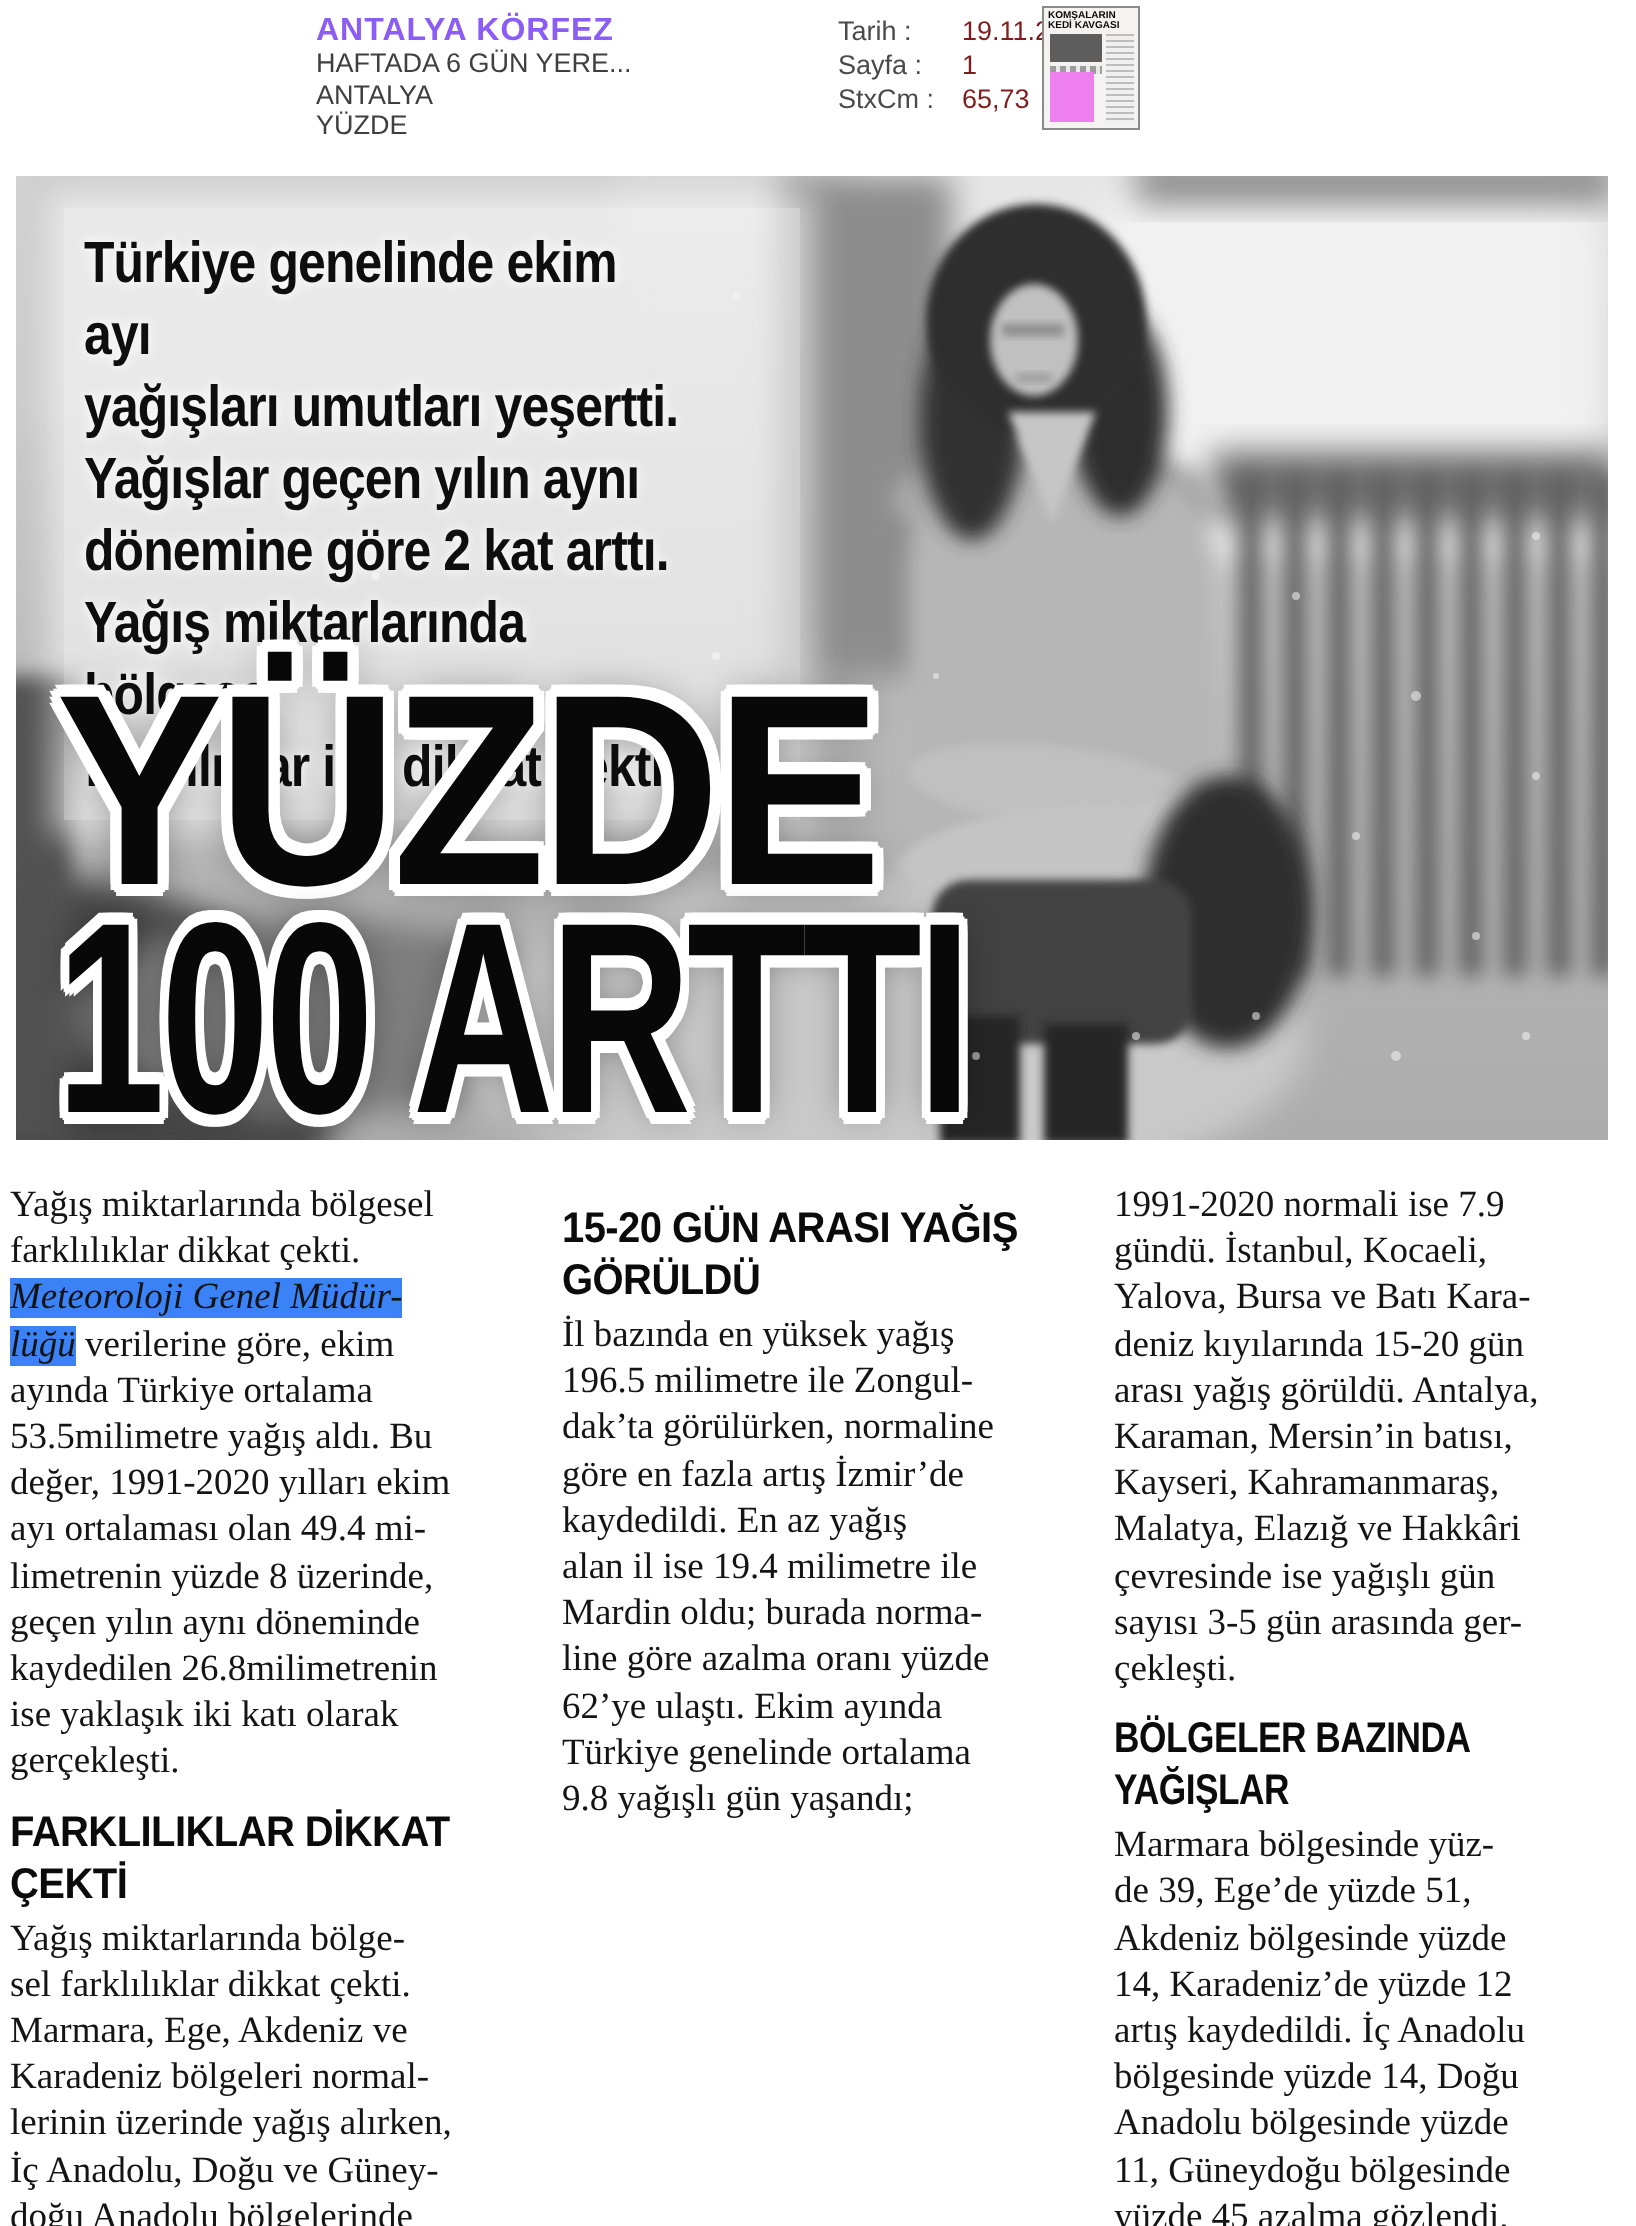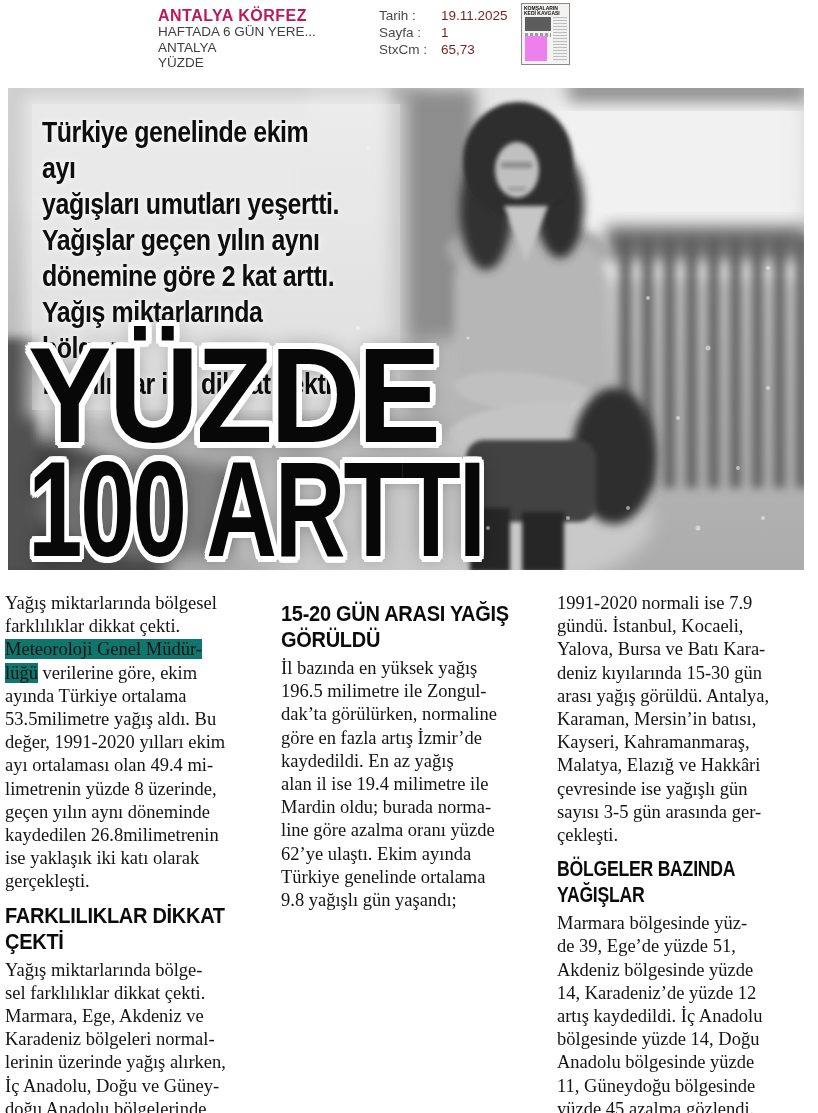--- a/index.html
+++ b/index.html
@@ -7,23 +7,23 @@
        font-family:"Liberation Sans",sans-serif;-webkit-font-smoothing:antialiased;}
 
   
   .clip-header{position:absolute;left:0;top:0;width:818px;height:86px;background:#fff;}
   .logo{position:absolute;left:4px;top:10px;font-size:34px;font-weight:bold;letter-spacing:-1.5px;line-height:36px;}
   .logo .l-black{color:#26222|3;}
   .logo .l-black{color:#262223;}
   .logo .l-red{color:#d92128;}
   .logo sup{font-size:10px;color:#d92128;letter-spacing:0;}
   .pub{position:absolute;left:158px;top:7px;color:#3f3f3f;font-size:13.5px;line-height:15.5px;}
-  .pub .pub-name{color:#be185d;font-weight:bold;font-size:16px;letter-spacing:.5px;line-height:17px;}
+  .pub .pub-name{color:#8b5cf6;font-weight:bold;font-size:16px;letter-spacing:.5px;line-height:17px;}
   .meta{position:absolute;left:379px;top:7px;font-size:13.5px;line-height:17px;color:#4a4a4a;}
-  .meta-row{display:flex;}
+  .meta-row{display:flex;margin-left:40px;}
   .meta-label{width:62px;}
   .meta-value{color:#7f1d1d;}
   .thumb{position:absolute;left:521px;top:3px;width:47px;height:60px;background:#f4f3f1;border:1px solid #8a8a8a;overflow:hidden;}
   .thumb-headline{font-weight:bold;font-size:5px;line-height:5px;color:#0a0a0a;padding:2px 2px 1px 2px;font-family:"Liberation Sans",sans-serif;}
   .thumb-photo{position:absolute;left:3px;top:13px;width:26px;height:14px;background:#5d5d5d;}
   .thumb-cols{position:absolute;right:2px;top:13px;bottom:2px;width:14px;
       background:repeating-linear-gradient(#bdbdbd 0 1px,#f0f0f0 1px 3px);}
   .thumb-mid{position:absolute;left:3px;top:29px;width:26px;height:4px;
       background:repeating-linear-gradient(90deg,#9c9c9c 0 3px,#e8e8e8 3px 5px);}
   .thumb-highlight{position:absolute;left:3px;bottom:3px;width:22px;height:25px;background:#ee7fee;}
@@ -49,21 +49,21 @@
   .hl-2{transform:scaleX(0.72);transform-origin:left top;margin-top:4px;}
 
   
   .columns{position:absolute;left:5px;top:592px;width:808px;height:521px;display:flex;gap:20px;overflow:hidden;}
   .col{flex:1 1 0;font-family:"Liberation Serif","DejaVu Serif",serif;font-size:18.5px;line-height:23.2px;color:#141414;}
   .para{margin:0;white-space:pre-line;}
   .sect-heading{margin:9px 0 4px 0;font-family:"Liberation Sans",sans-serif;font-weight:bold;
       font-size:21.5px;line-height:26px;color:#0b0b0b;white-space:pre-line;
       transform:scaleX(0.93);transform-origin:left top;letter-spacing:-0.3px;}
   .sect-heading.narrow{transform:scaleX(0.82);}
-  .hl{background:#0f766e;}
+  .hl{background:#3b82f6;font-style:italic;}
 </style>
 </head>
 <body>
 
 <div class="clip-header">
 
   <div class="pub">
     <div class="pub-name">ANTALYA KÖRFEZ</div>
     <div>HAFTADA 6 GÜN YERE...</div>
     <div>ANTALYA</div>
@@ -237,21 +237,21 @@
 line göre azalma oranı yüzde
 62’ye ulaştı. Ekim ayında
 Türkiye genelinde ortalama
 9.8 yağışlı gün yaşandı;</p>
   </div>
 
   <div class="col">
     <p class="para">1991-2020 normali ise 7.9
 gündü. İstanbul, Kocaeli,
 Yalova, Bursa ve Batı Kara-
-deniz kıyılarında 15-30 gün
+deniz kıyılarında 15-20 gün
 arası yağış görüldü. Antalya,
 Karaman, Mersin’in batısı,
 Kayseri, Kahramanmaraş,
 Malatya, Elazığ ve Hakkâri
 çevresinde ise yağışlı gün
 sayısı 3-5 gün arasında ger-
 çekleşti.</p>
     <div class="sect-heading narrow">BÖLGELER BAZINDA YAĞIŞLAR</div>
     <p class="para">Marmara bölgesinde yüz-
 de 39,  Ege’de yüzde 51,

